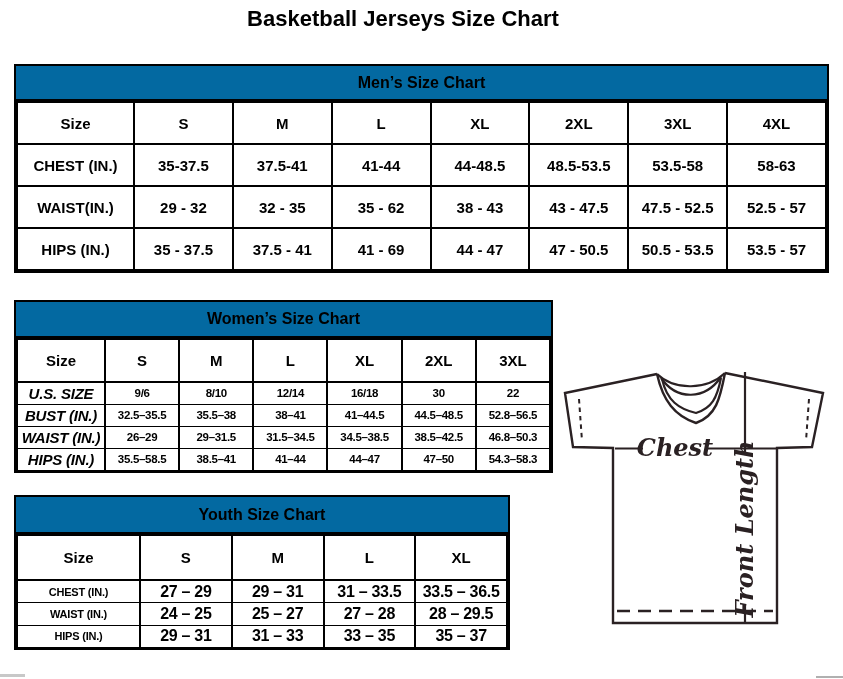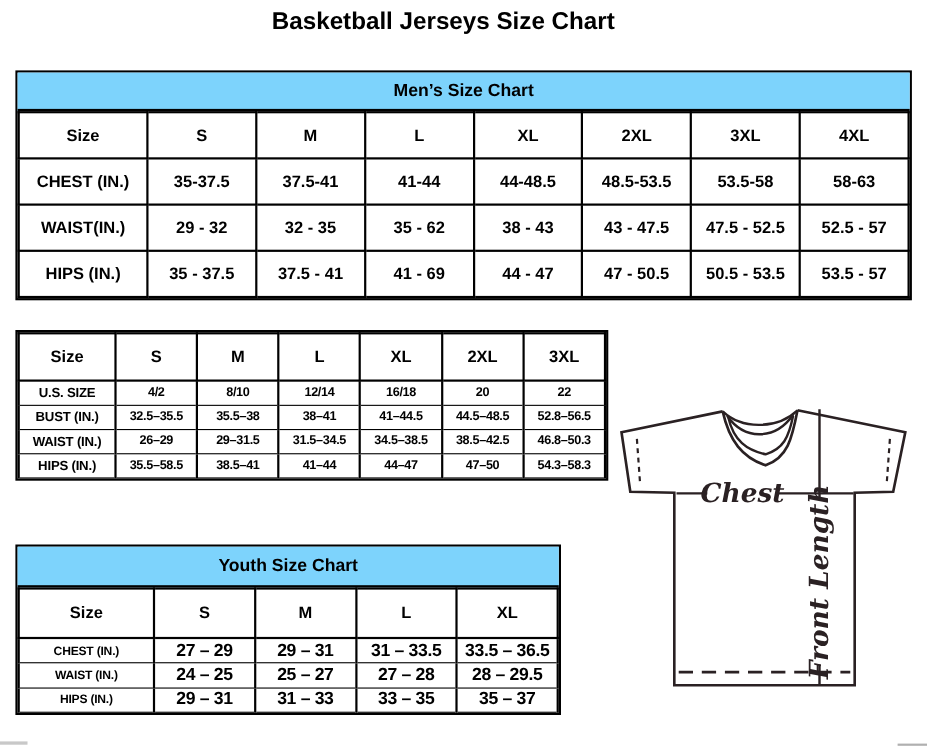--- a/index.html
+++ b/index.html
@@ -4,40 +4,40 @@
 <style>
   * { margin:0; padding:0; box-sizing:border-box; }
   html,body { background:#ffffff; }
   body { font-family:"Liberation Sans", sans-serif; color:#000; }
   .page { position:relative; width:843px; height:679px; background:#fff; overflow:hidden; }
 
   .page-title { position:absolute; top:6px; left:0; width:806px; text-align:center;
                 font-size:22px; font-weight:bold; letter-spacing:0; }
 
   .size-table-wrap { position:absolute; border:2px solid #000; background:#fff; }
-  .table-title { background:#7dd3fc; border-bottom:2px solid #000; display:flex;
+  .table-title { background:#0369a1; border-bottom:2px solid #000; display:flex;
                  align-items:center; justify-content:center; font-weight:bold; }
 
   table.size-table { border-collapse:collapse; width:100%; table-layout:fixed; }
   table.size-table th, table.size-table td { border:2px solid #000; text-align:center;
                  font-weight:bold; vertical-align:middle; background:#fff; }
 
   
   .men-wrap   { left:14px; top:64px; width:815px; }
   .men-wrap .table-title { height:35px; font-size:16px; }
   .men col.label-col { width:117px; }
   .men thead th { height:42px; font-size:15px; }
   .men tbody th, .men tbody td { height:42px; font-size:15px; }
 
   
   .women-wrap { left:14px; top:300px; width:539px; }
   .women-wrap .table-title { height:36px; font-size:16px; }
   .women col.label-col { width:88px; }
   .women thead th { height:43px; font-size:15px; }
-  .women tbody th { height:22px; font-size:12px; letter-spacing:-0.2px; }
+  .women tbody th { height:22px; font-size:15px; letter-spacing:-0.2px;font-style:italic; }
   .women tbody td { height:22px; font-size:11.5px; letter-spacing:-0.3px; }
   .women tbody th, .women tbody td { border-top-width:1px; border-bottom-width:1px; }
 
   
   .youth-wrap { left:14px; top:495px; width:496px; }
   .youth-wrap .table-title { height:37px; font-size:16px;text-align:center; }
   .youth col.label-col { width:123px; }
   .youth thead th { height:45px; font-size:15px; }
   .youth tbody th { height:22.5px; font-size:11px; letter-spacing:-0.2px; }
   .youth tbody td { height:22.5px; font-size:16px; letter-spacing:-0.3px; }
@@ -114,20 +114,21 @@
             <td>44 - 47</td>
             <td>47 - 50.5</td>
             <td>50.5 - 53.5</td>
             <td>53.5 - 57</td>
           </tr>
         </tbody>
     </table>
   </section>
 
   <section class="size-table-wrap women-wrap">
+    <div class="table-title">Women’s Size Chart</div>
     <table class="size-table women">
       <colgroup>
           <col class="label-col">
           <col>
           <col>
           <col>
           <col>
           <col>
           <col>
         </colgroup>
@@ -138,25 +139,25 @@
             <th>M</th>
             <th>L</th>
             <th>XL</th>
             <th>2XL</th>
             <th>3XL</th>
           </tr>
         </thead>
       <tbody>
           <tr>
             <th>U.S. SIZE</th>
-            <td>4/2</td>
+            <td>9/6</td>
             <td>8/10</td>
             <td>12/14</td>
             <td>16/18</td>
-            <td>20</td>
+            <td>30</td>
             <td>22</td>
           </tr>
           <tr>
             <th>BUST (IN.)</th>
             <td>32.5–35.5</td>
             <td>35.5–38</td>
             <td>38–41</td>
             <td>41–44.5</td>
             <td>44.5–48.5</td>
             <td>52.8–56.5</td>

